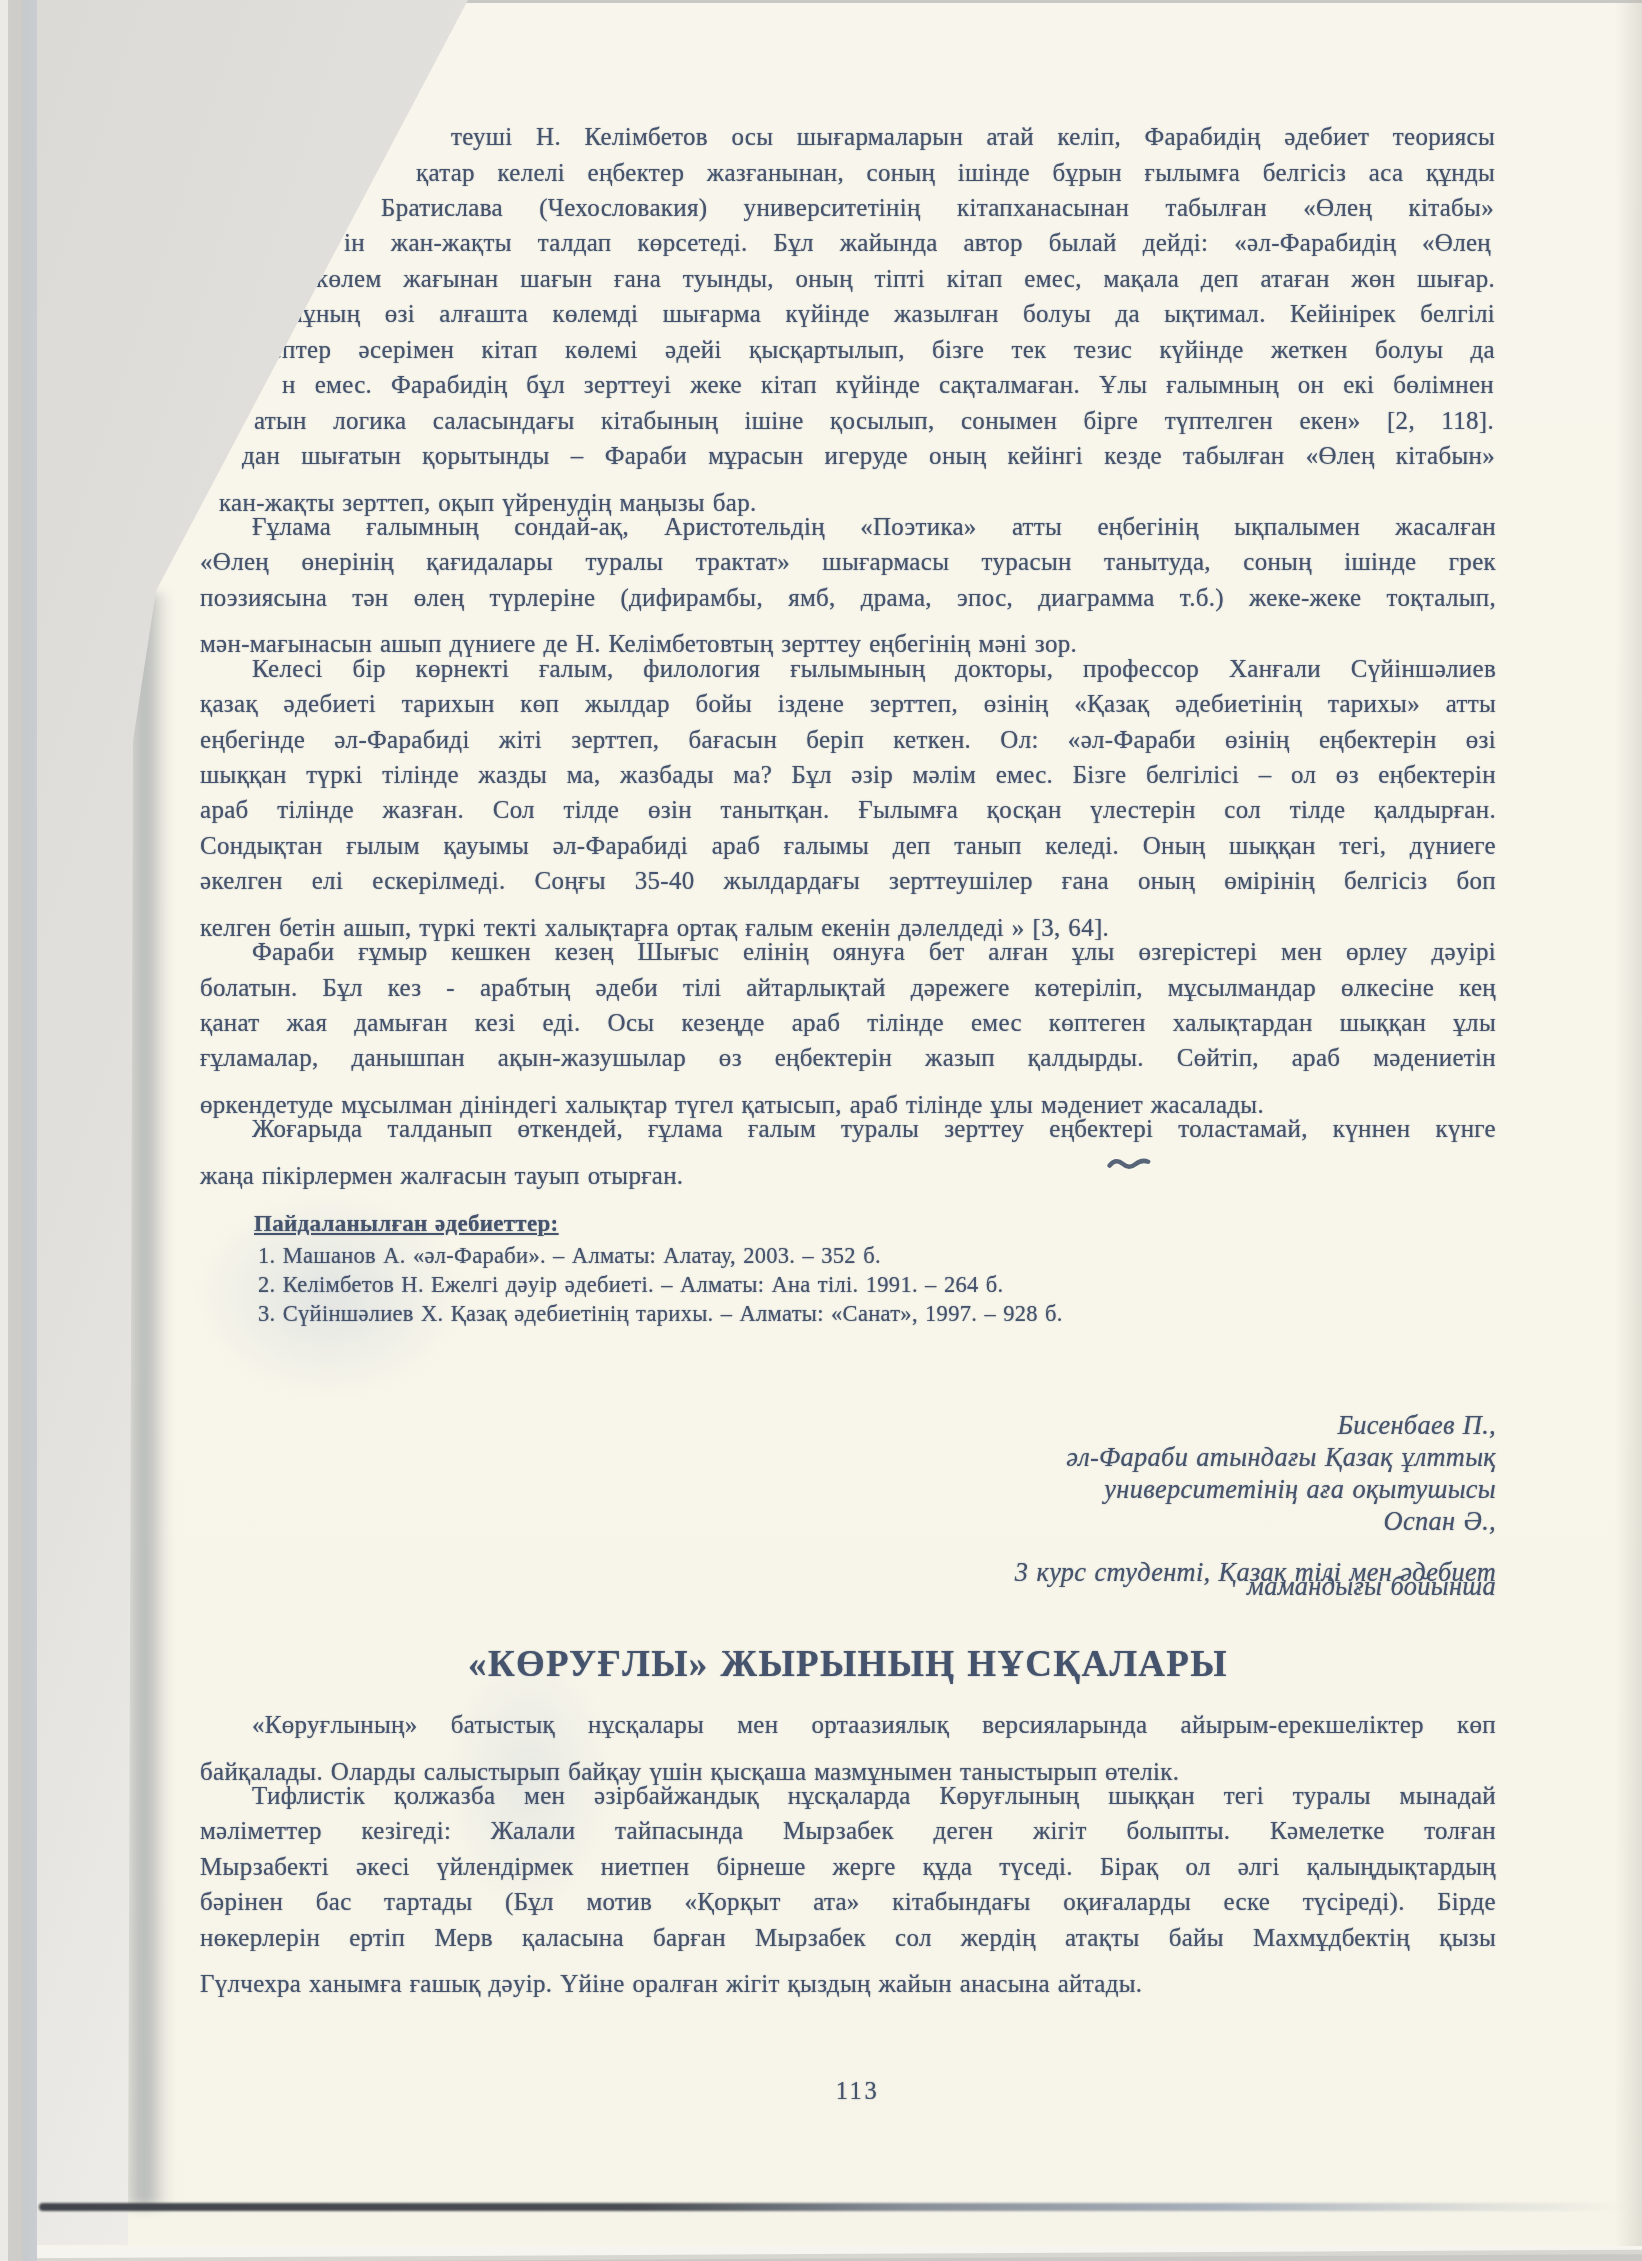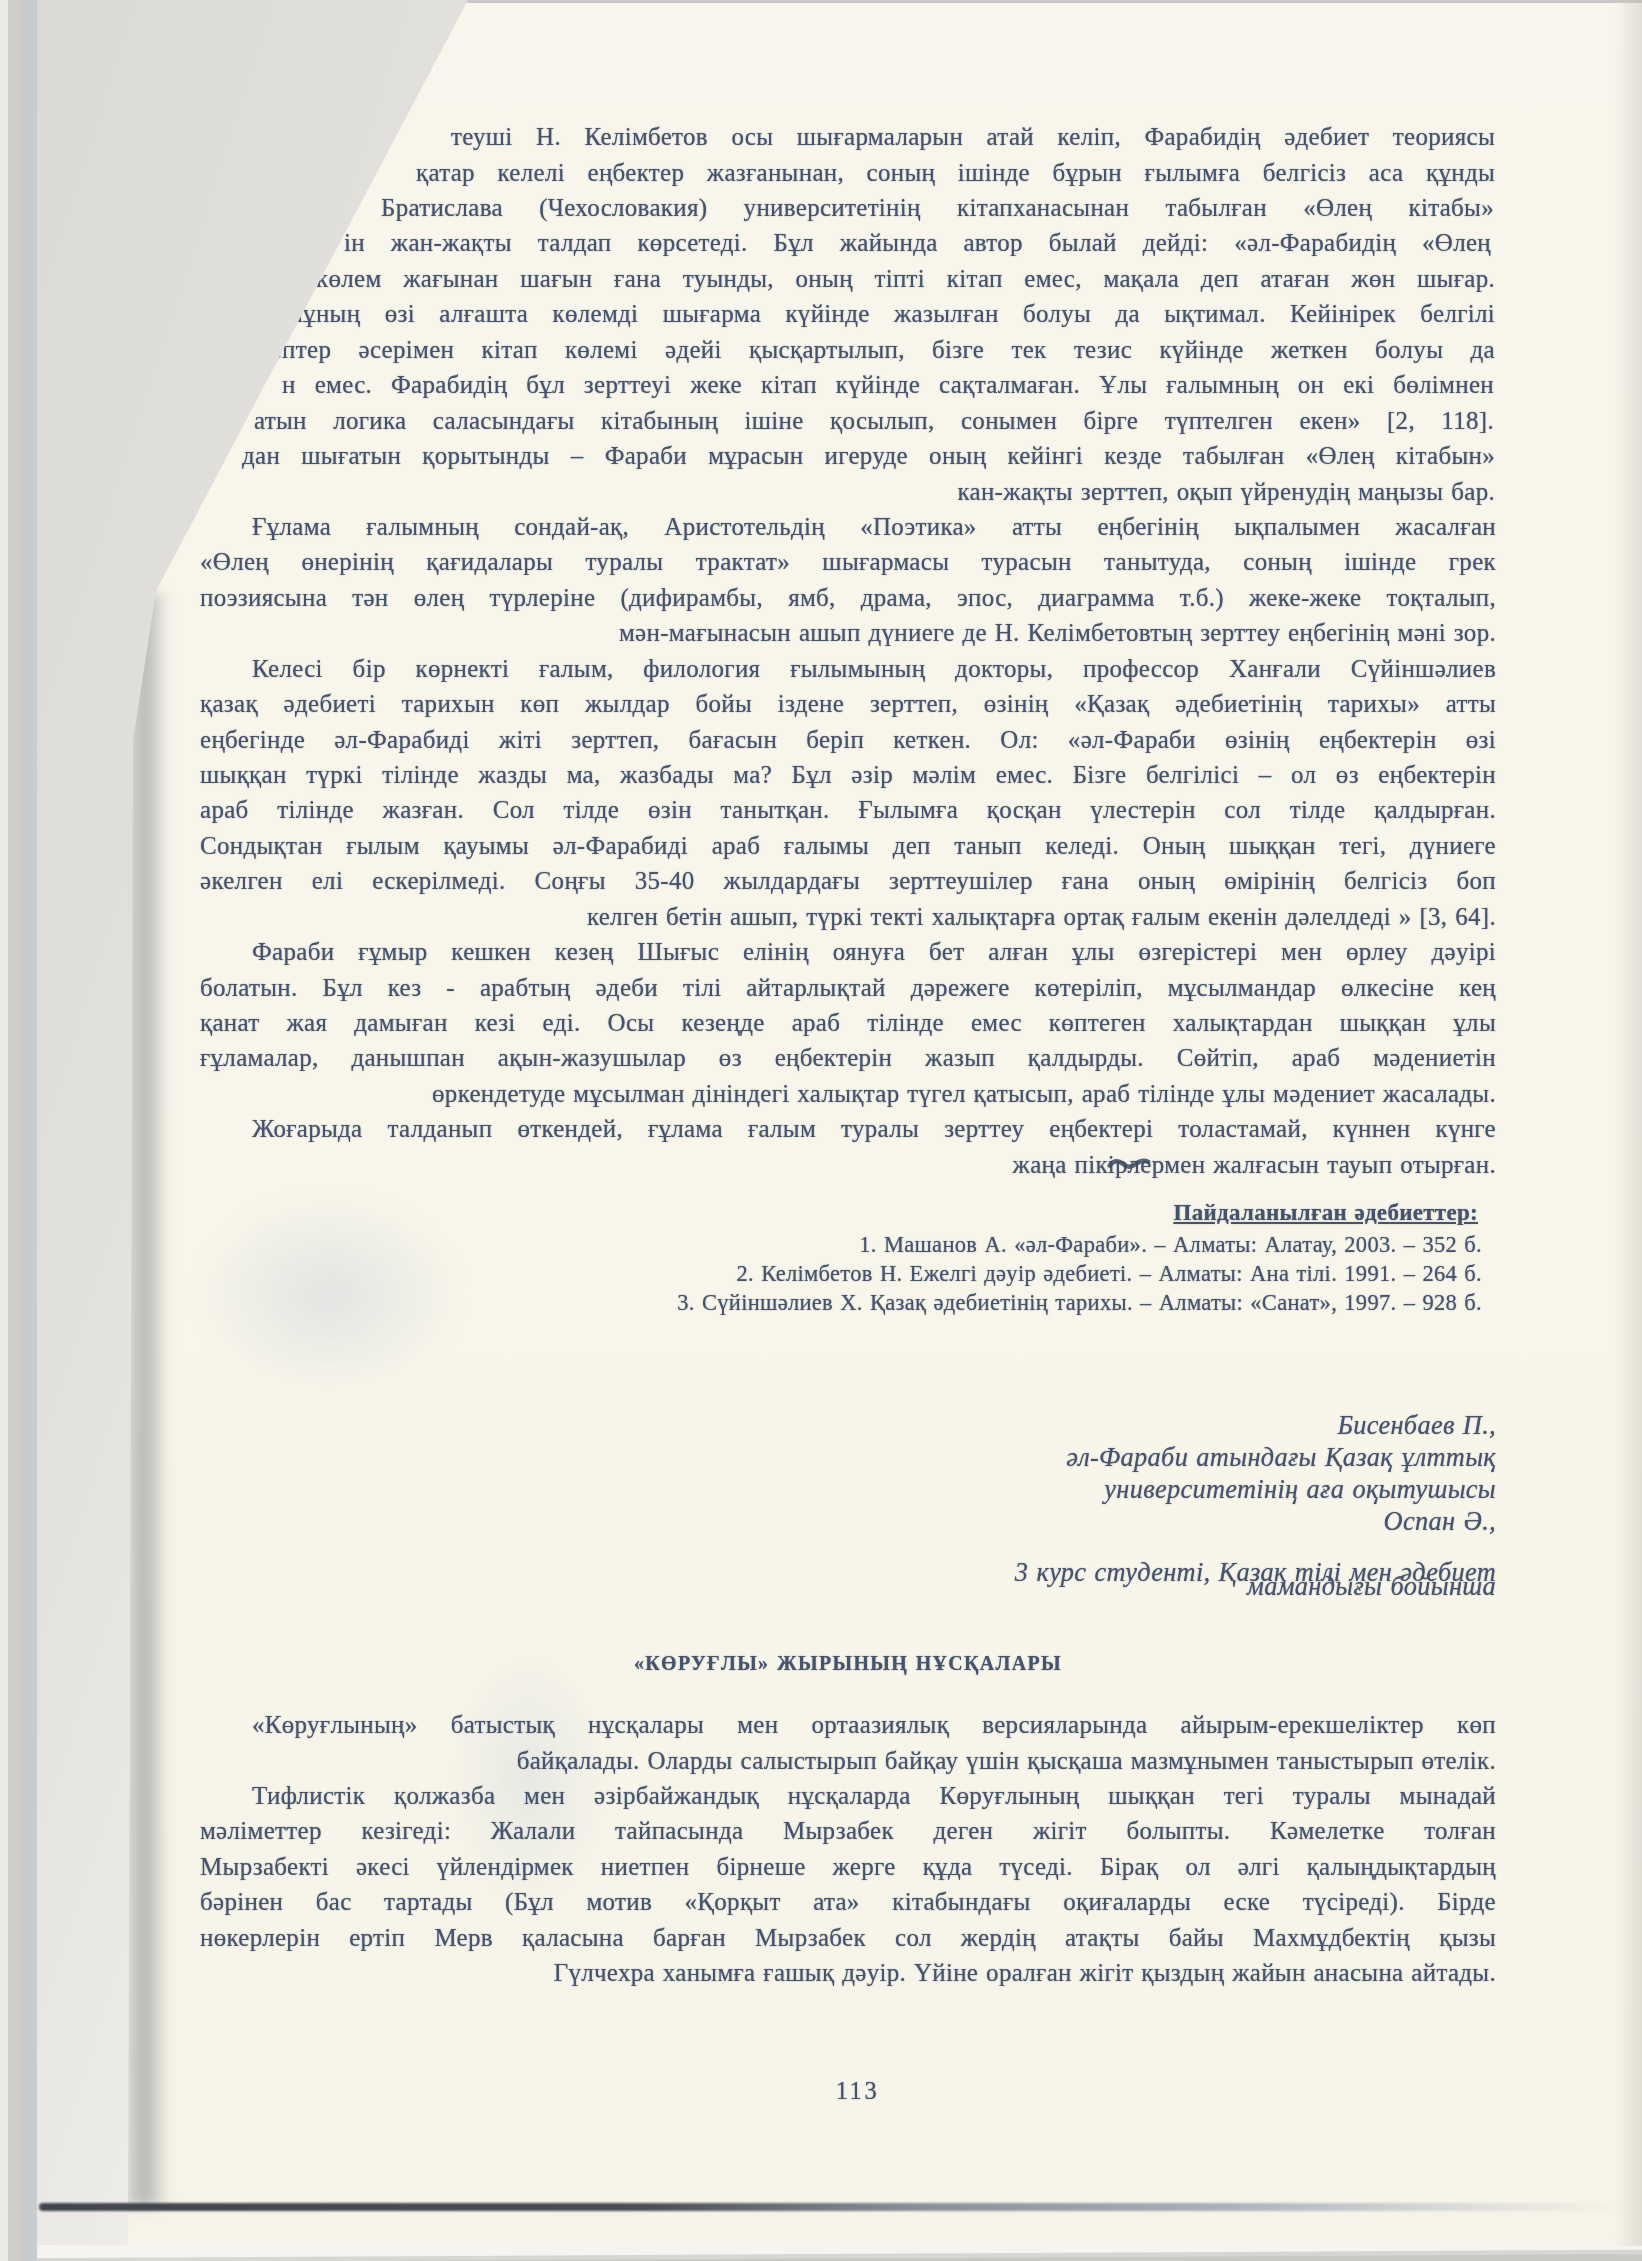--- a/index.html
+++ b/index.html
@@ -48,27 +48,27 @@
   .gs1{left:193px;top:1192px;width:271px;height:206px;background:radial-gradient(rgba(200,208,219,.45),rgba(200,208,219,0) 70%);}
   .gs2{left:445px;top:1643px;width:167px;height:271px;background:radial-gradient(rgba(203,210,220,.35),rgba(203,210,220,0) 70%);}
   
   .ln{
     position:absolute;left:200px;width:1296px;
     font-size:25px;line-height:35px;letter-spacing:0.3px;word-spacing:1.3px;
     color:#45536d;z-index:3;
     text-shadow:0 0 1px rgba(69,83,109,.6),0 0 1.9px rgba(69,83,109,.22);
   }
   .just{text-align:justify;text-align-last:justify;font-family:Liberation Serif, serif;}
-  .last{text-align:right;white-space:nowrap;}
+  .last{text-align:left;white-space:nowrap;margin-top:11px;}
   .ind{text-indent:52px;}
   .refhead{font-weight:bold;font-size:23px;text-decoration:underline;}
   .ref{font-size:22.5px;white-space:nowrap;}
   .auth{font-style:italic;text-align:right;font-size:26.4px;}
   .auth-name{font-weight:normal;}
-  .title2{font-weight:bold;font-size:20px;text-align:center;letter-spacing:1.3px;white-space:nowrap;}
+  .title2{font-weight:bold;font-size:37px;text-align:center;letter-spacing:1.3px;white-space:nowrap;}
   .pagenum{left:819px;width:77px;text-align:center;font-size:24.5px;letter-spacing:2.6px;}
   .ink-squiggle{position:absolute;left:1107px;top:1154px;z-index:3;}
 </style>
 </head>
 <body>
 
 <div class="stacked-sheet-edge"></div>
 <div class="paper"></div>
 <div class="right-edge-shade"></div>
 <div class="ghost-smudge gs1"></div>

